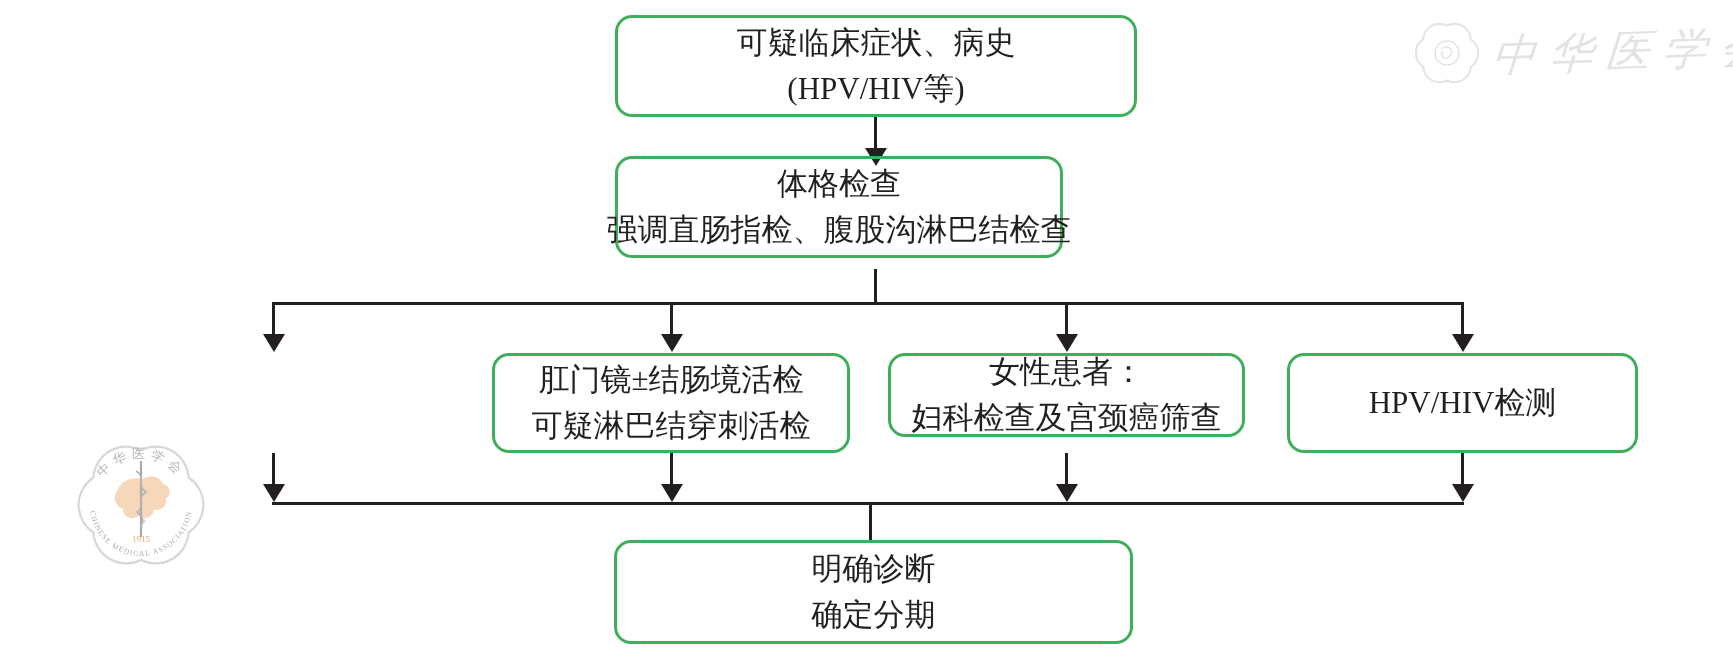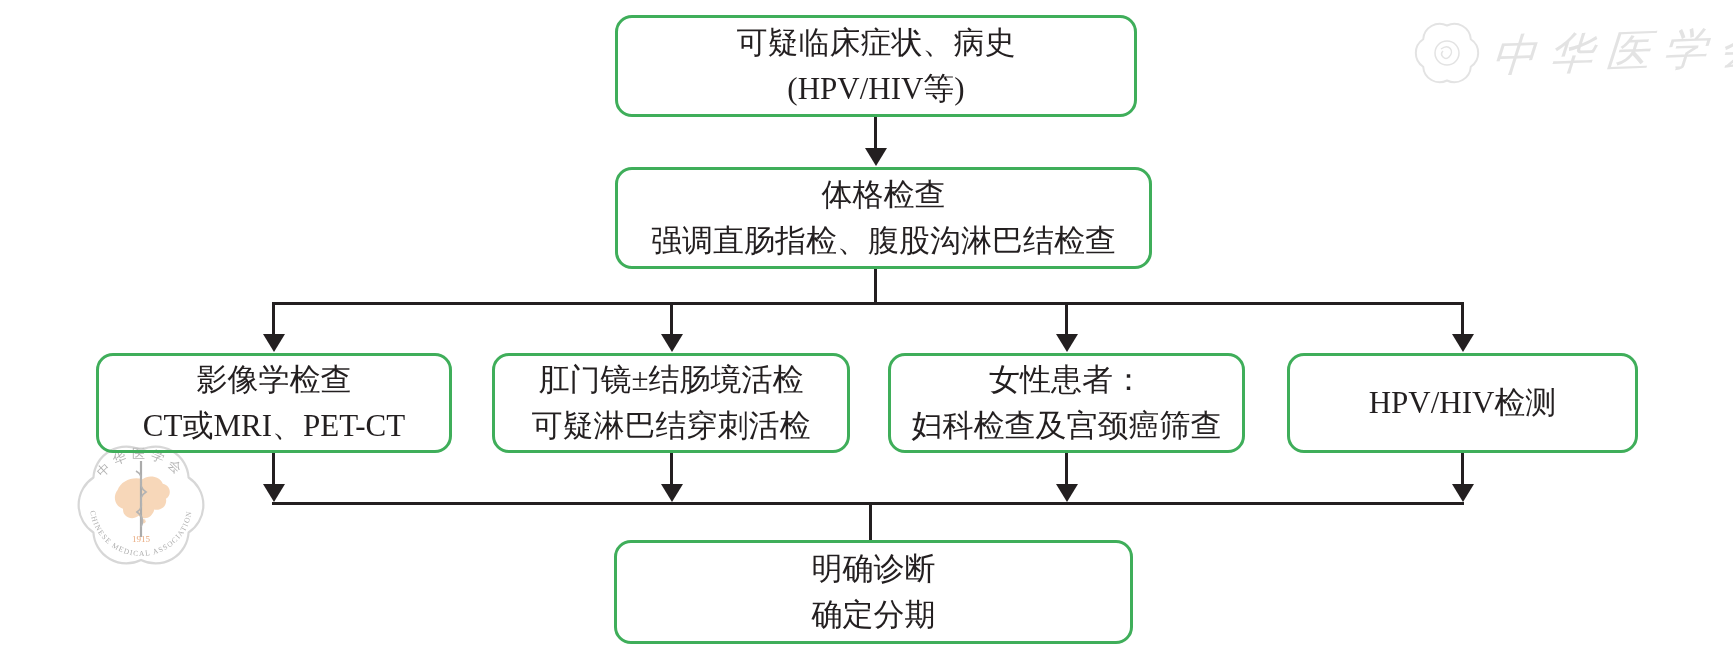--- a/index.html
+++ b/index.html
@@ -98,36 +98,32 @@
 
   <div class="hline" style="left:272px;top:502px;width:1192px;"></div>
 
   <div class="vline" style="left:869px;top:502px;height:40px;"></div>
 
   <div class="node" style="left:615px;top:15px;width:522px;height:102px;">
     <span>可疑临床症状、病史</span>
     <span>(HPV/HIV等)</span>
   </div>
 
-  <div class="node" style="left:615px;top:167px;width:537px;height:102px;">
+  <div class="node" style="left:615px;top:156px;width:448px;height:102px;">
     <span>体格检查</span>
     <span>强调直肠指检、腹股沟淋巴结检查</span>
   </div>
 
-  <div class="node" style="left:96px;top:353px;width:356px;height:100px;">
-    <span>影像学检查</span>
-    <span>CT或MRI、PET-CT</span>
-  </div>
 
   <div class="node" style="left:492px;top:353px;width:358px;height:100px;align-items:center;">
     <span>肛门镜±结肠境活检</span>
     <span>可疑淋巴结穿刺活检</span>
   </div>
 
-  <div class="node" style="left:888px;top:353px;width:357px;height:100px;">
+  <div class="node" style="left:888px;top:353px;width:357px;height:84px;">
     <span>女性患者：</span>
     <span>妇科检查及宫颈癌筛查</span>
   </div>
 
   <div class="node" style="left:1287px;top:353px;width:351px;height:100px;font-family:Liberation Serif, serif;">
     <span>HPV/HIV检测</span>
   </div>
 
   <div class="node" style="left:614px;top:540px;width:519px;height:104px;">
     <span>明确诊断</span>

